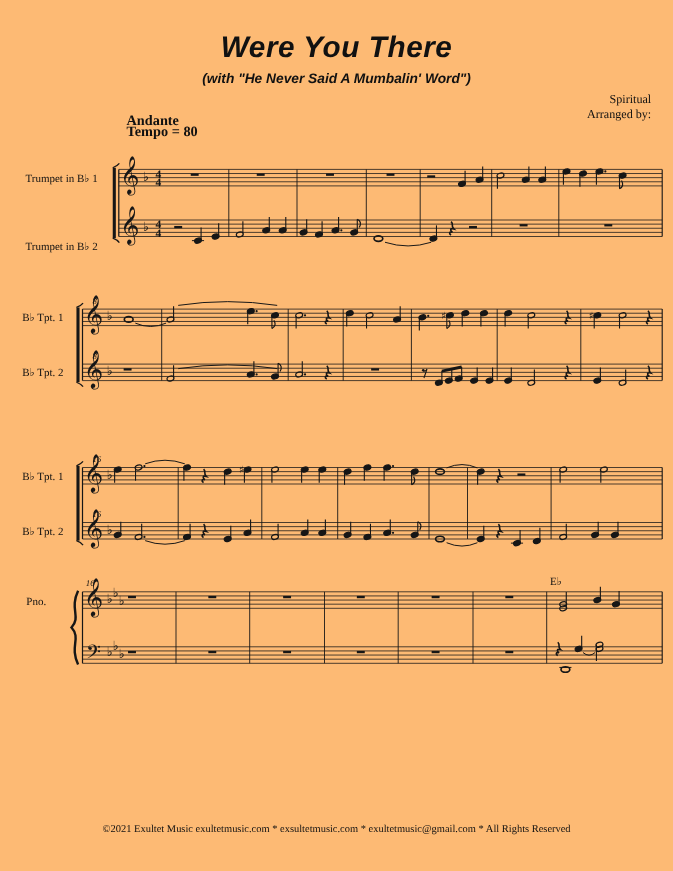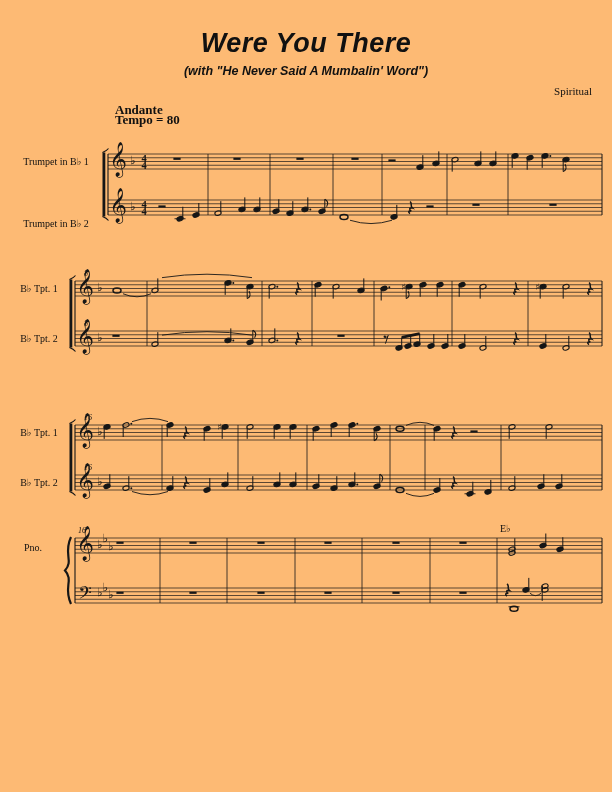--- a/index.html
+++ b/index.html
@@ -22,39 +22,41 @@
   .footer{left:0;top:749px;width:612px;text-align:center;font-size:9.5px;}
   svg{position:absolute;left:0;top:0;}
 </style>
 </head>
 <body>
 
 <div class="page">
   <div class="abs title">Were You There</div>
   <div class="abs subtitle">(with "He Never Said A Mumbalin' Word")</div>
   <div class="abs credit c1">Spiritual</div>
+  <div class="abs credit c2">Arranged by:</div>
   <div class="abs tempo t1">Andante</div>
   <div class="abs tempo t2">Tempo = 80</div>
 
   <div class="abs ilabel" style="left:10px;width:92px;top:156px;">Trumpet in B♭ 1</div>
   <div class="abs ilabel" style="left:10px;width:92px;top:218px;">Trumpet in B♭ 2</div>
   <div class="abs ilabel" style="left:10px;width:58px;top:283px;">B♭ Tpt. 1</div>
   <div class="abs ilabel" style="left:10px;width:58px;top:333px;">B♭ Tpt. 2</div>
   <div class="abs ilabel" style="left:10px;width:58px;top:427px;">B♭ Tpt. 1</div>
   <div class="abs ilabel" style="left:10px;width:58px;top:477px;">B♭ Tpt. 2</div>
   <div class="abs ilabel" style="left:10px;width:46px;top:542px;">Pno.</div>
 
   <div class="abs mnum" style="left:84px;top:269px;">8</div>
   <div class="abs mnum" style="left:84px;top:319px;">8</div>
   <div class="abs mnum" style="left:84px;top:413px;">16</div>
   <div class="abs mnum" style="left:84px;top:463px;">16</div>
   <div class="abs mnum" style="left:78px;top:526px;">16</div>
 
   <div class="abs chord" style="left:500px;top:523px;">E♭</div>
 
+  <div class="abs footer">©2021 Exultet Music  exultetmusic.com * exsultetmusic.com * exultetmusic@gmail.com * All Rights Reserved</div>
 
   <svg id="notation" width="612" height="792" viewBox="0 0 612 792">
       <line x1="108" y1="154" x2="602" y2="154" stroke="#161616" stroke-width="0.7"></line>
       <line x1="108" y1="157.75" x2="602" y2="157.75" stroke="#161616" stroke-width="0.7"></line>
       <line x1="108" y1="161.5" x2="602" y2="161.5" stroke="#161616" stroke-width="0.7"></line>
       <line x1="108" y1="165.25" x2="602" y2="165.25" stroke="#161616" stroke-width="0.7"></line>
       <line x1="108" y1="169" x2="602" y2="169" stroke="#161616" stroke-width="0.7"></line>
       <text x="118" y="168.8" fill="#161616" font-size="30" font-family="&quot;DejaVu Sans&quot;,sans-serif" text-anchor="middle">𝄞</text>
       <text x="130" y="164.1" fill="#161616" font-size="11.5" font-family="&quot;DejaVu Sans&quot;,sans-serif">♭</text>
       <text x="144" y="161.6" fill="#161616" font-size="10.5" font-family="&quot;Liberation Serif&quot;,serif" font-weight="bold" text-anchor="middle">4</text>

